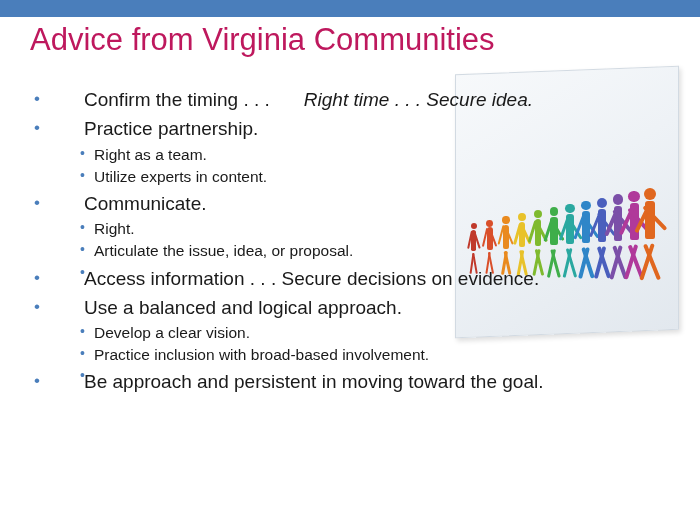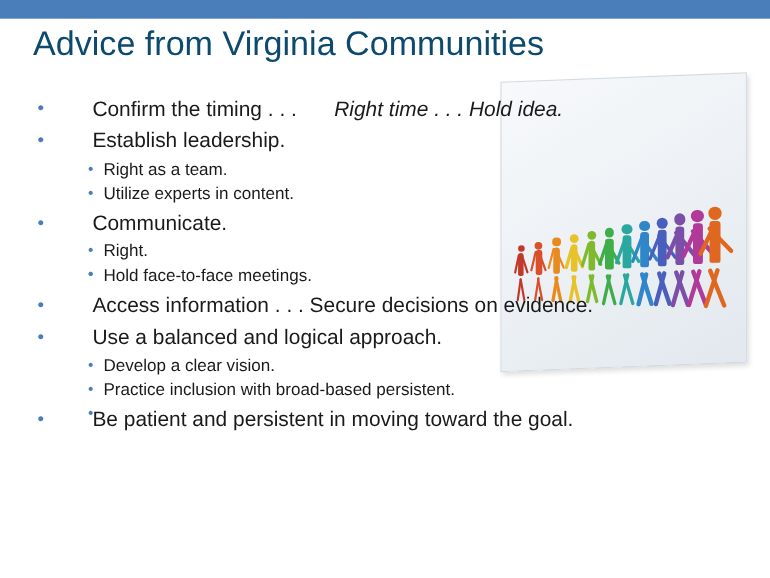--- a/index.html
+++ b/index.html
@@ -25,21 +25,21 @@
     top: 0; left: 0;
     width: 700px;
     height: 17px;
     background: #4a7ebb;
   }
   .title {
     position: absolute;
     top: 22px;
     left: 30px;
     font-size: 31px;
-    color: #0c4a6e;
+    color: #be185d;
     letter-spacing: 0px;
     white-space: nowrap;
   }
   .image-frame {
     position: absolute;
     top: 70px;
     left: 455px;
     width: 222px;
     height: 262px;
     background: linear-gradient(150deg, #f7f9fb 0%, #eef2f6 45%, #e2e8ee 100%);
@@ -236,26 +236,26 @@
           <div class="leg" style="width: 4.2px; height: 38px; left: 12.9px; top: 55.1px; background: rgb(224, 103, 31); transform: rotate(-22deg);"></div>
         </div>
       </div>
   </div>
 
   <div class="content">
     <ul class="lvl1">
 
       <li>
         <span class="bullet">•</span>
-        <span class="line b">Confirm the timing</span><span class="line n"> . . .</span><span class="line b i">Right time . . . Hold idea.</span>
-      </li>
-
-      <li>
-        <span class="bullet">•</span>
-        <span class="line b">Establish leadership</span><span class="line n">.</span>
+        <span class="line b">Confirm the timing</span><span class="line n"> . . .</span><span class="line b i">Right time . . . Secure idea.</span>
+      </li>
+
+      <li>
+        <span class="bullet">•</span>
+        <span class="line b">Practice partnership</span><span class="line n">.</span>
         <ul class="lvl2">
           <li>
             <span class="bullet">•</span>
             <span>Right as a team.</span>
           </li>
           <li>
             <span class="bullet">•</span>
             <span>Utilize experts in content.</span>
           </li>
         </ul>
@@ -264,52 +264,52 @@
       <li>
         <span class="bullet">•</span>
         <span class="line b">Communicate.</span>
         <ul class="lvl2">
           <li>
             <span class="bullet">•</span>
             <span>Right.</span>
           </li>
           <li>
             <span class="bullet">•</span>
-          </li>
-          <li>
-            <span class="bullet">•</span>
-            <span>Hold face-to-face meetings.</span>
+            <span>Articulate the issue, idea, or proposal.</span>
+          </li>
+          <li>
+            <span class="bullet">•</span>
           </li>
         </ul>
       </li>
 
       <li>
         <span class="bullet">•</span>
         <span class="line b">Access information . . . Secure decisions on evidence</span><span class="line n">.</span>
       </li>
 
       <li>
         <span class="bullet">•</span>
         <span class="line b">Use a balanced and logical approach.</span>
         <ul class="lvl2">
           <li>
             <span class="bullet">•</span>
             <span>Develop a clear vision.</span>
           </li>
           <li>
             <span class="bullet">•</span>
-            <span>Practice inclusion with broad-based persistent.</span>
+            <span>Practice inclusion with broad-based involvement.</span>
           </li>
           <li>
             <span class="bullet">•</span>
           </li>
         </ul>
       </li>
 
       <li>
         <span class="bullet">•</span>
-        <span class="line b">Be patient and persistent</span><span class="line n"> in moving toward the goal.</span>
+        <span class="line b">Be approach and persistent</span><span class="line n"> in moving toward the goal.</span>
       </li>
 
     </ul>
   </div>
 
 </div>
 
 </body></html>

